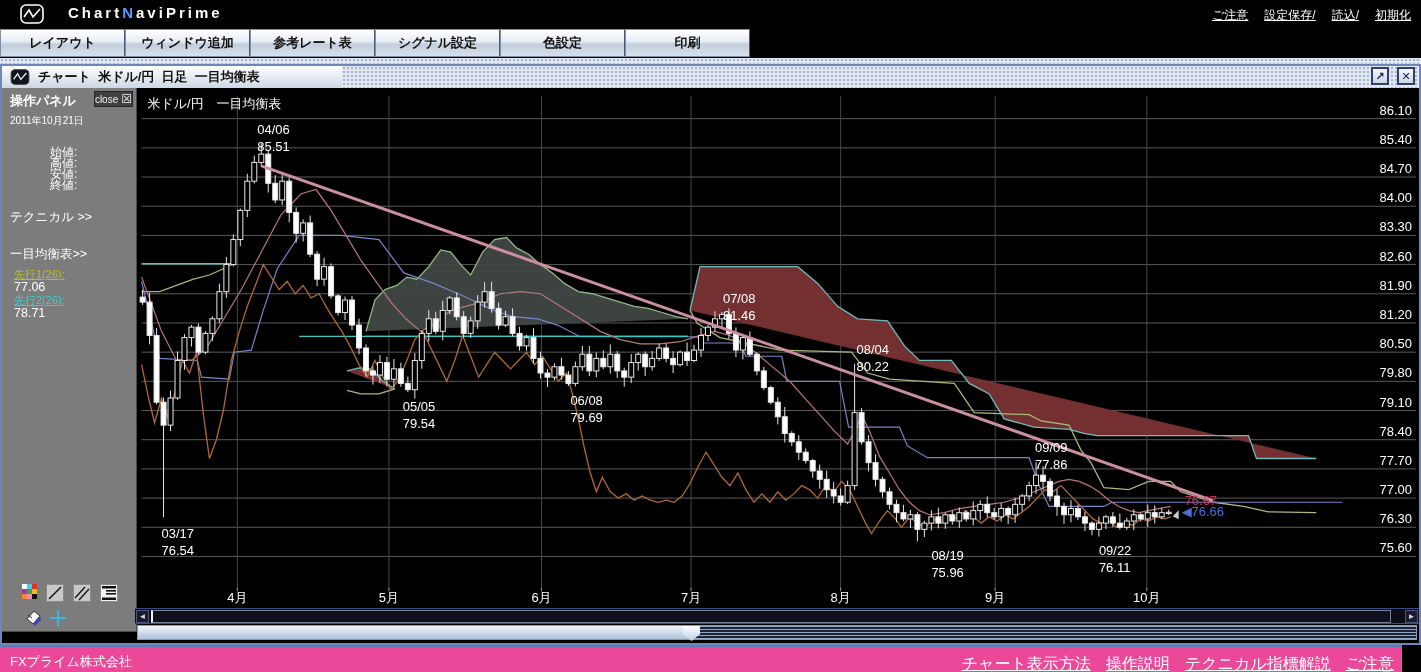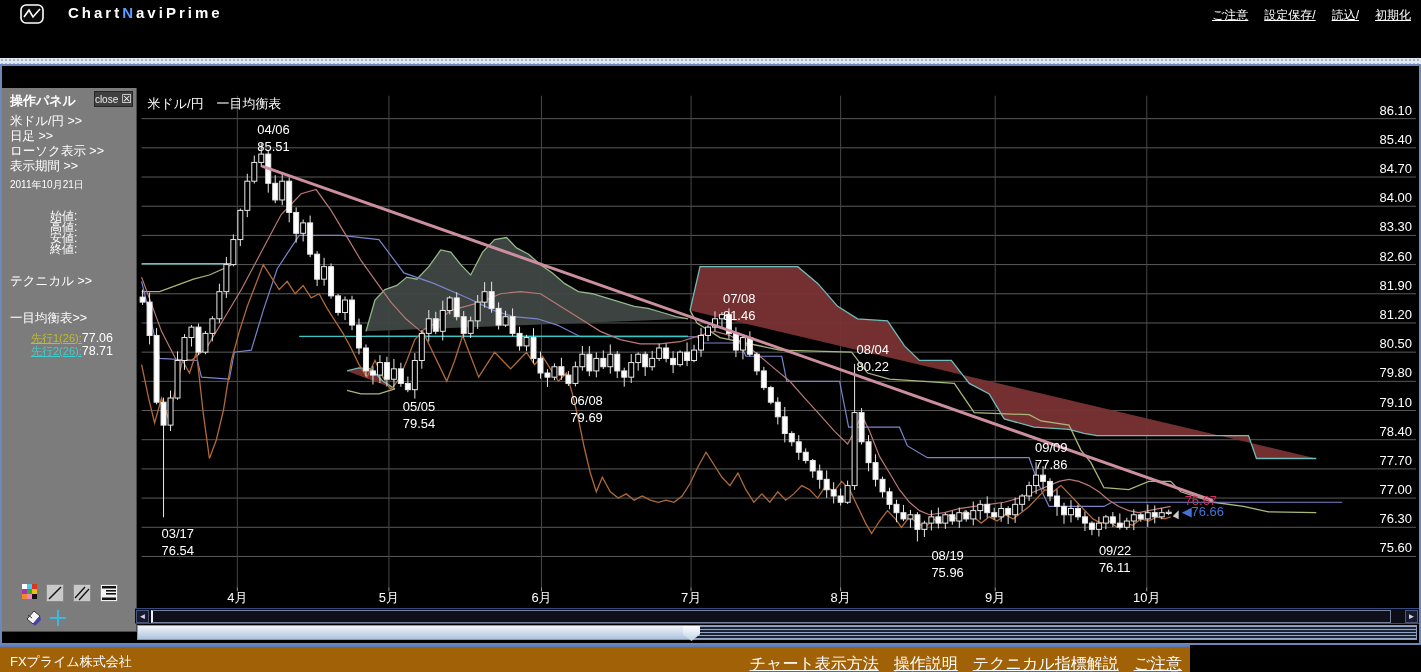--- a/index.html
+++ b/index.html
@@ -45,21 +45,21 @@
   .panel { position:absolute; left:2px; top:24px; width:135px; height:544px; background:#7c7c7c;
     border-right:1px solid #4a4a4a; border-bottom:1px solid #4a4a4a; }
   .panel-header { position:relative; height:22px; padding:3px 0 0 8px; }
   .panel-title { color:#ffffff; font-weight:bold; font-size:13px; }
   .close-btn { position:absolute; right:3px; top:3px; background:#404040; border:1px solid #262626;
     color:#eee; font-size:10px; padding:1px 0; cursor:pointer; display:flex; align-items:center; gap:3px; }
   .close-box { font-size:12px; line-height:1; }
   .p-link { color:#fff; font-size:12.5px; padding:0 0 0 8px; line-height:15px; cursor:pointer; white-space:nowrap; }
   .p-date { color:#fff; font-size:10px; padding:2px 0 0 8px; line-height:17px; }
   .ohlc-row { color:#fff; font-size:12px; padding-left:8px; line-height:11px; }
-  .senkou-row { display:flex; justify-content:center; padding:0 6px 0 12px; line-height:13px; }
+  .senkou-row { display:flex; justify-content:flex-start; padding:0 6px 0 12px; line-height:13px;flex-direction:column; }
   .senkou-label { font-size:11px; text-decoration:underline; cursor:pointer; }
   .senkou-value { font-size:12.5px; color:#fff; }
   .tools { position:absolute; left:20px; top:496px; display:flex; gap:9px; }
   .tools2 { position:absolute; left:22px; top:521px; display:flex; gap:7px; }
   .tool { width:18px; height:18px; background:#c9c9c9; border:1px solid #8a8a8a; position:relative; cursor:pointer; }
   .tool svg { position:absolute; left:0; top:0; }
   .tool.noframe { background:none; border:none; }
   .palette { display:grid; grid-template-columns:repeat(3,5px); grid-template-rows:repeat(3,5px); width:15px; height:15px; cursor:pointer; }
 
   
@@ -72,21 +72,21 @@
   .slider { position:absolute; left:137px; top:561px; width:1280px; height:15px;
     background:repeating-linear-gradient(180deg,#93a6c6 0 1px,#1b2336 1px 3px);
     border:1px solid #8899bb; }
   .slider-fill { position:absolute; left:0; top:0; width:552px; height:13px;
     background:linear-gradient(180deg,#f0f5fb,#aec3dd); }
   .slider-handle { position:absolute; left:545px; top:0; width:17px; height:15px;
     background:linear-gradient(180deg,#ffffff,#bcd0e6); clip-path:polygon(0 0,100% 0,100% 55%,50% 100%,0 55%);
     cursor:grab; }
 
   
-  .statusbar { position:absolute; left:0; top:645px; width:1190px; height:27px; background:#a16207;
+  .statusbar { position:absolute; left:0; top:645px; width:1402px; height:27px; background:#ec4899;
     border-top:2px solid #5a7cc0; }
   .company { position:absolute; left:10px; top:6px; color:#fff; font-size:13px; }
   .foot-links { position:absolute; right:8px; top:7px; display:flex; gap:15px; }
   .foot-links span { color:#fff; font-size:16px; text-decoration:underline; cursor:pointer; white-space:nowrap; }
 
   svg text { font-family:"Liberation Sans","DejaVu Sans",sans-serif; }
 </style>
 </head>
 <body>
 
@@ -100,26 +100,47 @@
   </div>
   <div class="top-links" id="top-links">
       <span class="">ご注意</span>
       <span class="">設定保存/</span>
       <span class="">読込/</span>
       <span class="">初期化</span>
     </div>
 </div>
 
 <div class="menubar">
+  <div class="menu-buttons" id="menu-buttons">
+      <div class="menu-btn">レイアウト</div>
+      <div class="menu-btn">ウィンドウ追加</div>
+      <div class="menu-btn">参考レート表</div>
+      <div class="menu-btn">シグナル設定</div>
+      <div class="menu-btn">色設定</div>
+      <div class="menu-btn">印刷</div>
+    </div>
   <div class="conn-status" style="color: rgb(61, 221, 61); margin-top: 37px;">[接続正常]</div>
 </div>
 
 <div class="strip-top dots"></div>
 
 <div class="window">
+  <div class="titlebar dots">
+    <div class="titlebar-left">
+      <svg width="20" height="16" viewBox="0 0 24 20">
+        <rect x="1" y="1" width="22" height="18" rx="5" fill="#10141c" stroke="#333" stroke-width="1.4"></rect>
+        <path d="M4 13 L9 6 L13 13 L20 5" fill="none" stroke="#eee" stroke-width="1.6"></path>
+      </svg>
+      <span class="titlebar-title">チャート  米ドル/円  日足  一目均衡表</span>
+    </div>
+    <div class="win-btns">
+      <div class="win-btn">↗</div>
+      <div class="win-btn">✕</div>
+    </div>
+  </div>
 
   <svg id="chart" style="position:absolute; left:2px; top:24px;" width="1417" height="520" viewBox="0 88 1421 520">
       <line x1="140" y1="118" x2="1418" y2="118" stroke="#5a5a5a" stroke-width="1"></line>
       <text x="1414" y="114" text-anchor="end" font-size="13" fill="#ffffff">86.10</text>
       <line x1="140" y1="147.27" x2="1418" y2="147.27" stroke="#5a5a5a" stroke-width="1"></line>
       <text x="1414" y="143.27" text-anchor="end" font-size="13" fill="#ffffff">85.40</text>
       <line x1="140" y1="176.54" x2="1418" y2="176.54" stroke="#5a5a5a" stroke-width="1"></line>
       <text x="1414" y="172.54" text-anchor="end" font-size="13" fill="#ffffff">84.70</text>
       <line x1="140" y1="205.81" x2="1418" y2="205.81" stroke="#5a5a5a" stroke-width="1"></line>
       <text x="1414" y="201.81" text-anchor="end" font-size="13" fill="#ffffff">84.00</text>
@@ -506,26 +527,20 @@
     </svg>
 
   <div class="panel">
     <div class="panel-header">
       <span class="panel-title">操作パネル</span>
       <span class="close-btn">
         <span>close</span>
         <span class="close-box">☒</span>
       </span>
     </div>
-    <div id="panel-items" style="margin-top:4px;">
-        <div class="p-link">米ドル/円 &gt;&gt;</div>
-        <div class="p-link">日足 &gt;&gt;</div>
-        <div class="p-link">ローソク表示 &gt;&gt;</div>
-        <div class="p-link">表示期間 &gt;&gt;</div>
-      </div>
     <div class="p-date">2011年10月21日</div>
     <div id="ohlc-rows" style="margin-top:18px;margin-left:40px;">
         <div class="ohlc-row">始値:</div>
         <div class="ohlc-row">高値:</div>
         <div class="ohlc-row">安値:</div>
         <div class="ohlc-row">終値:</div>
       </div>
     <div class="p-link" style="margin-top:18px; line-height:17px;">テクニカル &gt;&gt;</div>
     <div class="p-link" style="margin-top:20px; line-height:17px;">一目均衡表&gt;&gt;</div>
     <div id="senkou-rows" style="margin-top:5px;">

